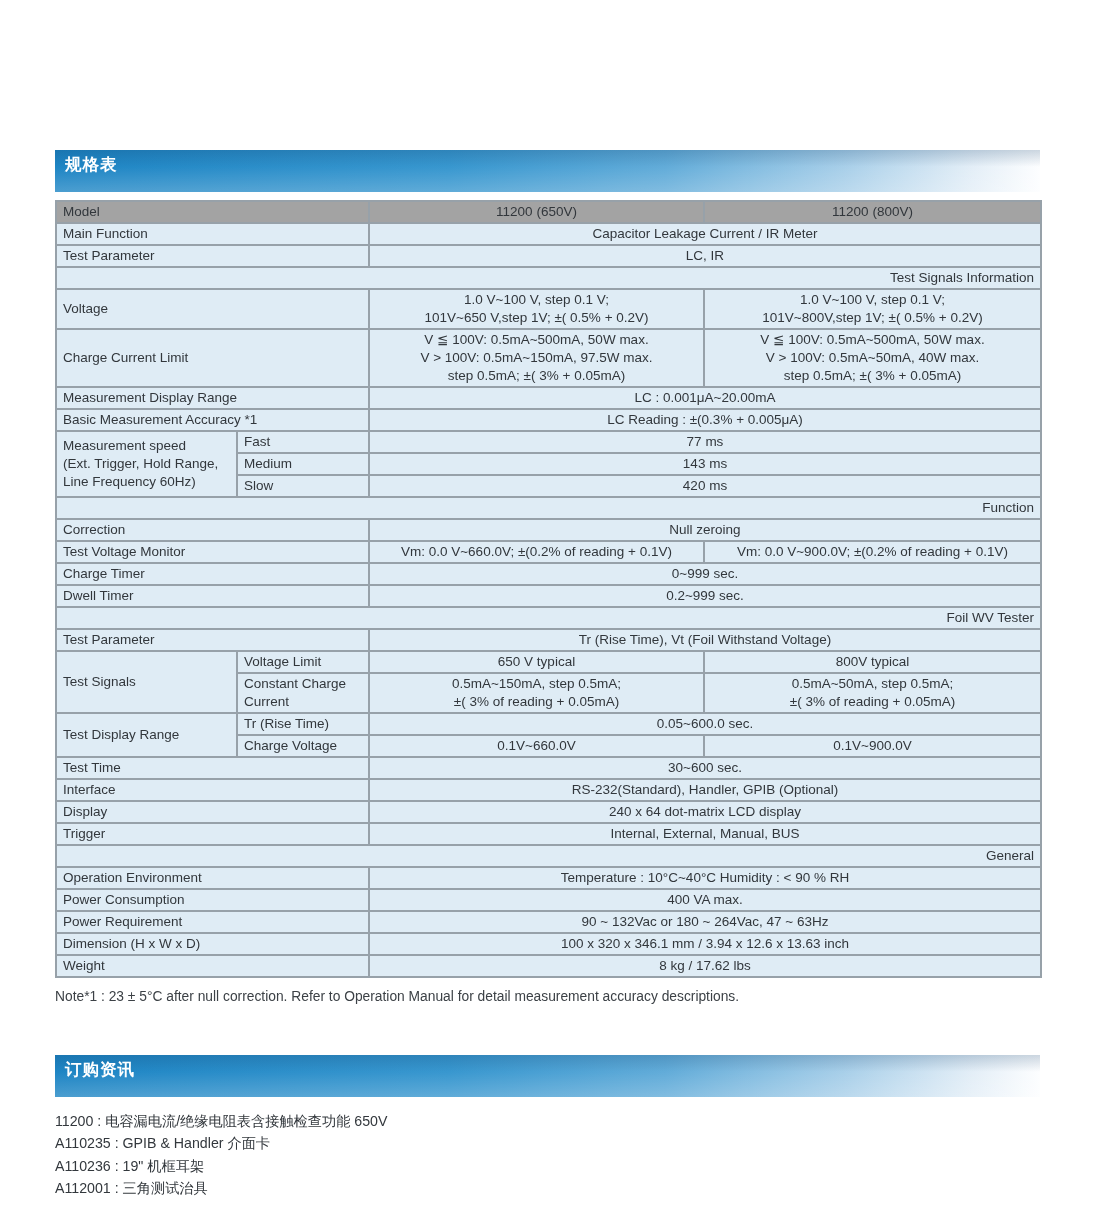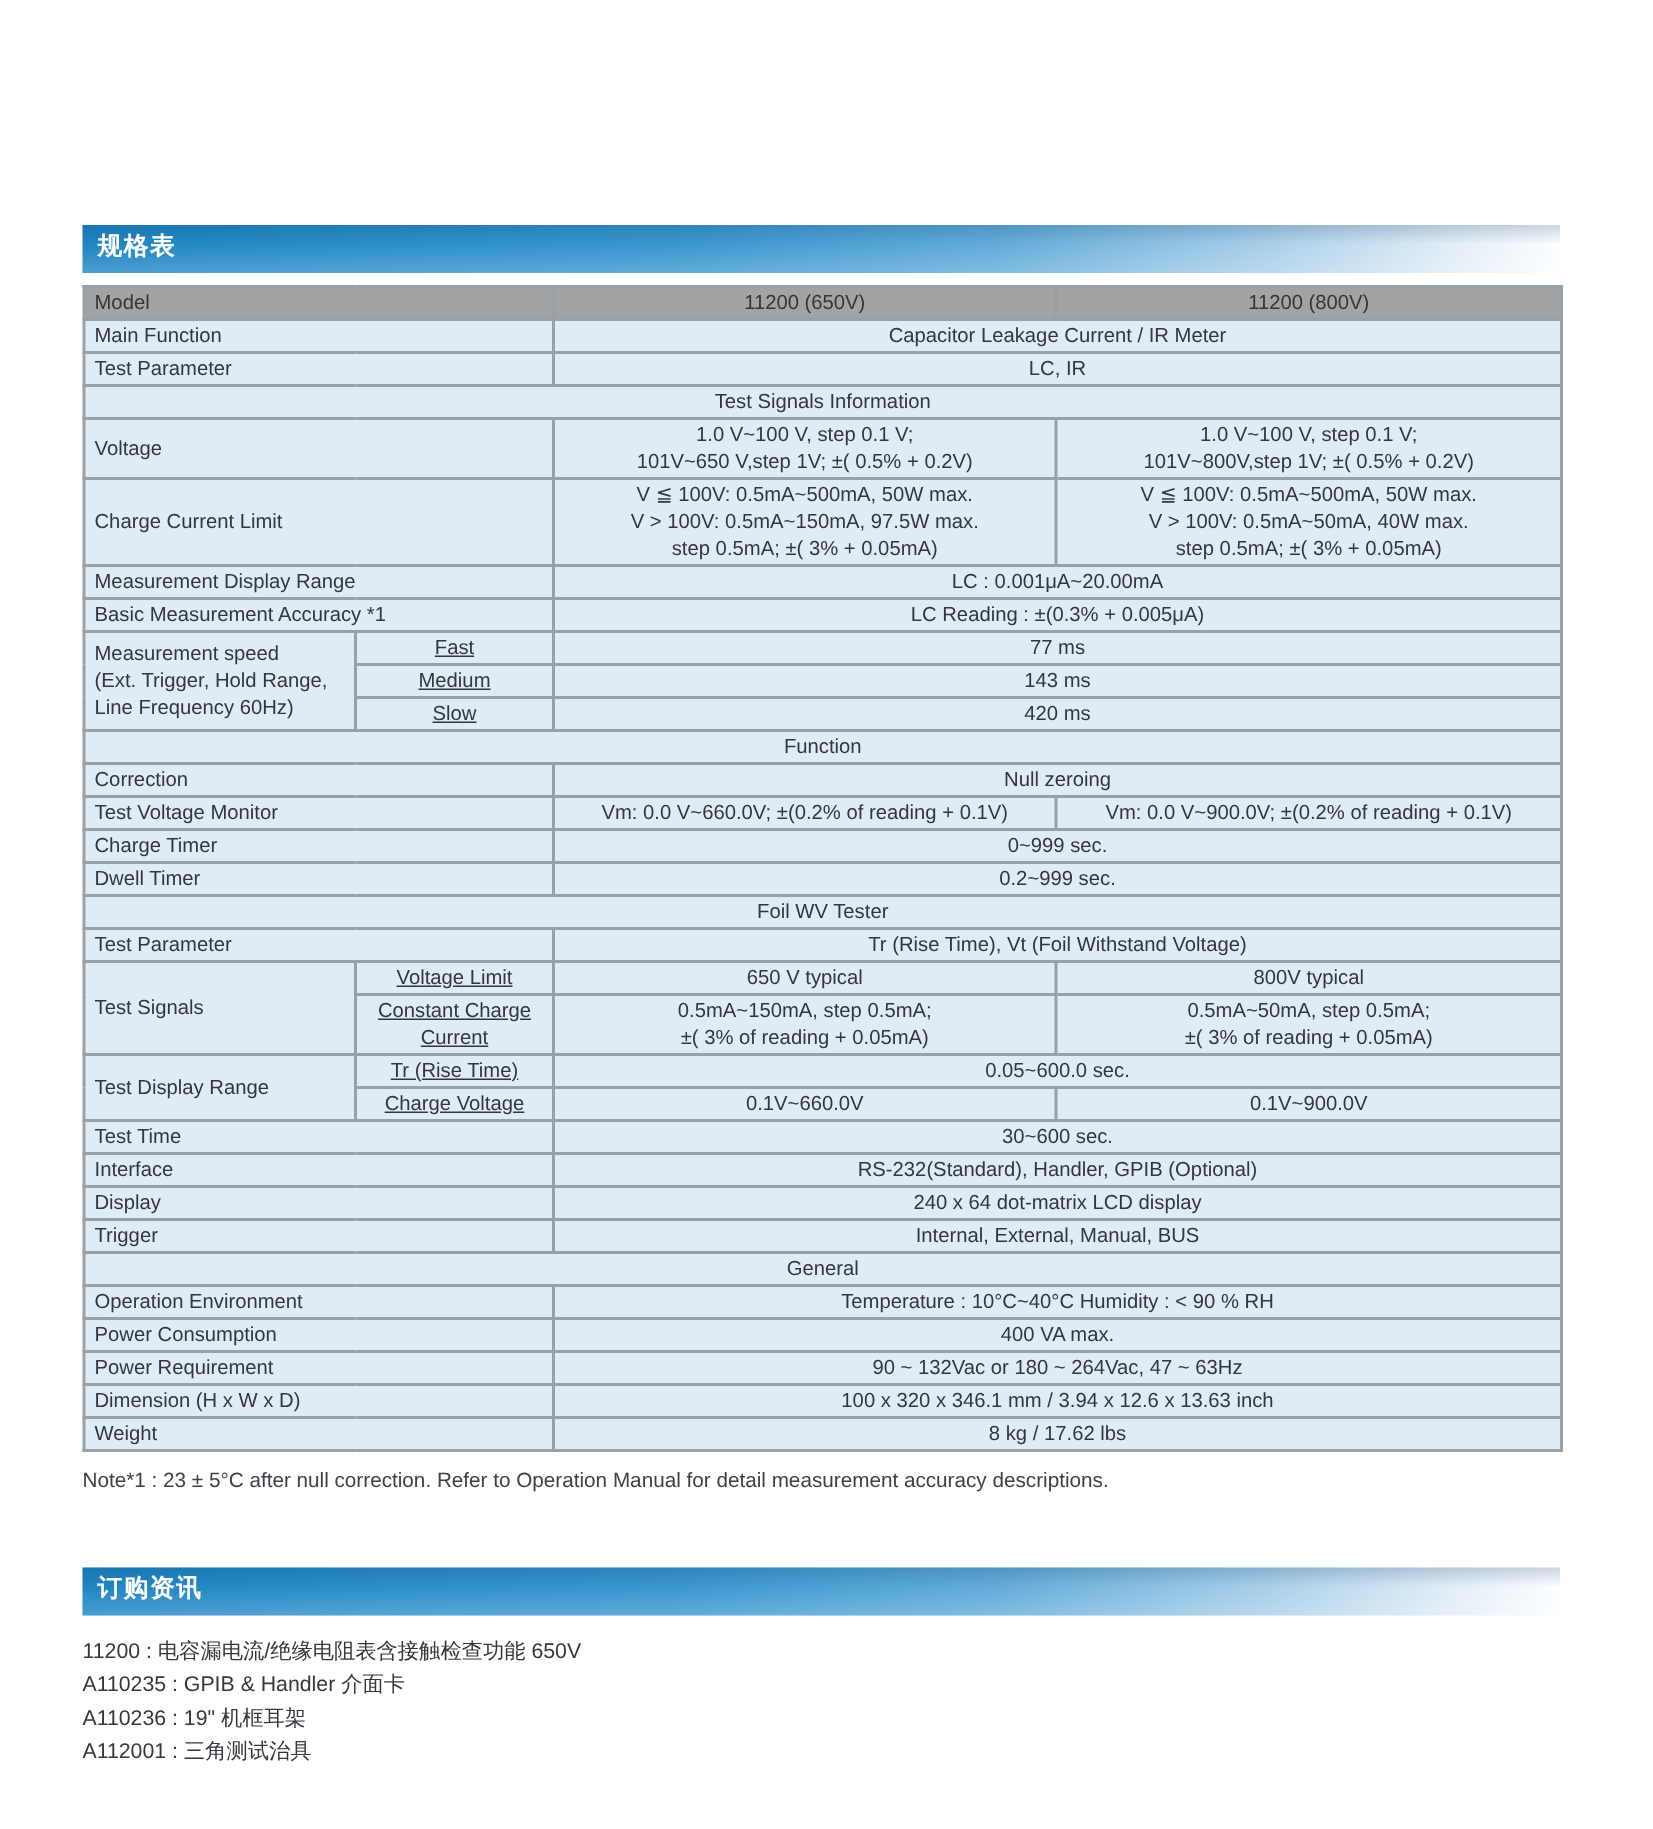--- a/index.html
+++ b/index.html
@@ -7,21 +7,21 @@
   body {
     width: 1102px; height: 1219px;
     font-family: "Liberation Sans", "DejaVu Sans", sans-serif;
     color: #32373c;
     overflow: hidden;
   }
   .page { width: 985px; margin-left: 55px; padding-top: 150px; }
 
   
   .bar {
-    height: 32px;
+    height: 42px;
     line-height: 28px;
     padding-left: 10px;
     color: #ffffff;
     font-size: 16.5px;
     font-weight: bold;
     letter-spacing: 1px;
     background:
       linear-gradient(to bottom, rgba(8,55,100,0.20) 0%, rgba(255,255,255,0) 40%, rgba(255,255,255,0.20) 100%),
       linear-gradient(90deg, #1e85c4 0%, #3897cf 40%, #62acd9 62%, #a8cfe9 80%, #e3eef7 93%, #fdfeff 100%);
   }
@@ -36,25 +36,25 @@
   }
   table.spec td {
     border: 2px solid #97a1a9;
     background: #dfecf5;
     height: 18px;
     line-height: 18px;
     padding: 1px 6px;
     vertical-align: middle;
   }
   td.lbl   { text-align: left; }
-  td.sub   { text-align: center; text-decoration: underline; }
+  td.sub   { text-align: left; }
   td.val   { text-align: center; }
   td.pre   { white-space: pre-line; }
   tr.blue td, td.sechead { background: #a3a3a3; }
-  td.sechead { text-align: center; font-weight: normal; }
+  td.sechead { text-align: right; font-weight: normal; }
 
   .notes { margin-top: 9px; font-size: 13.8px; line-height: 20px; color: #3c4146; }
   .notes .n2 { padding-left: 5px; }
 
   .order-bar { margin-top: 48px; }
   ul.order-list { list-style: none; margin-top: 13px; }
   ul.order-list li {
     font-size: 14.2px;
     line-height: 22.4px;
     color: #33383d;

